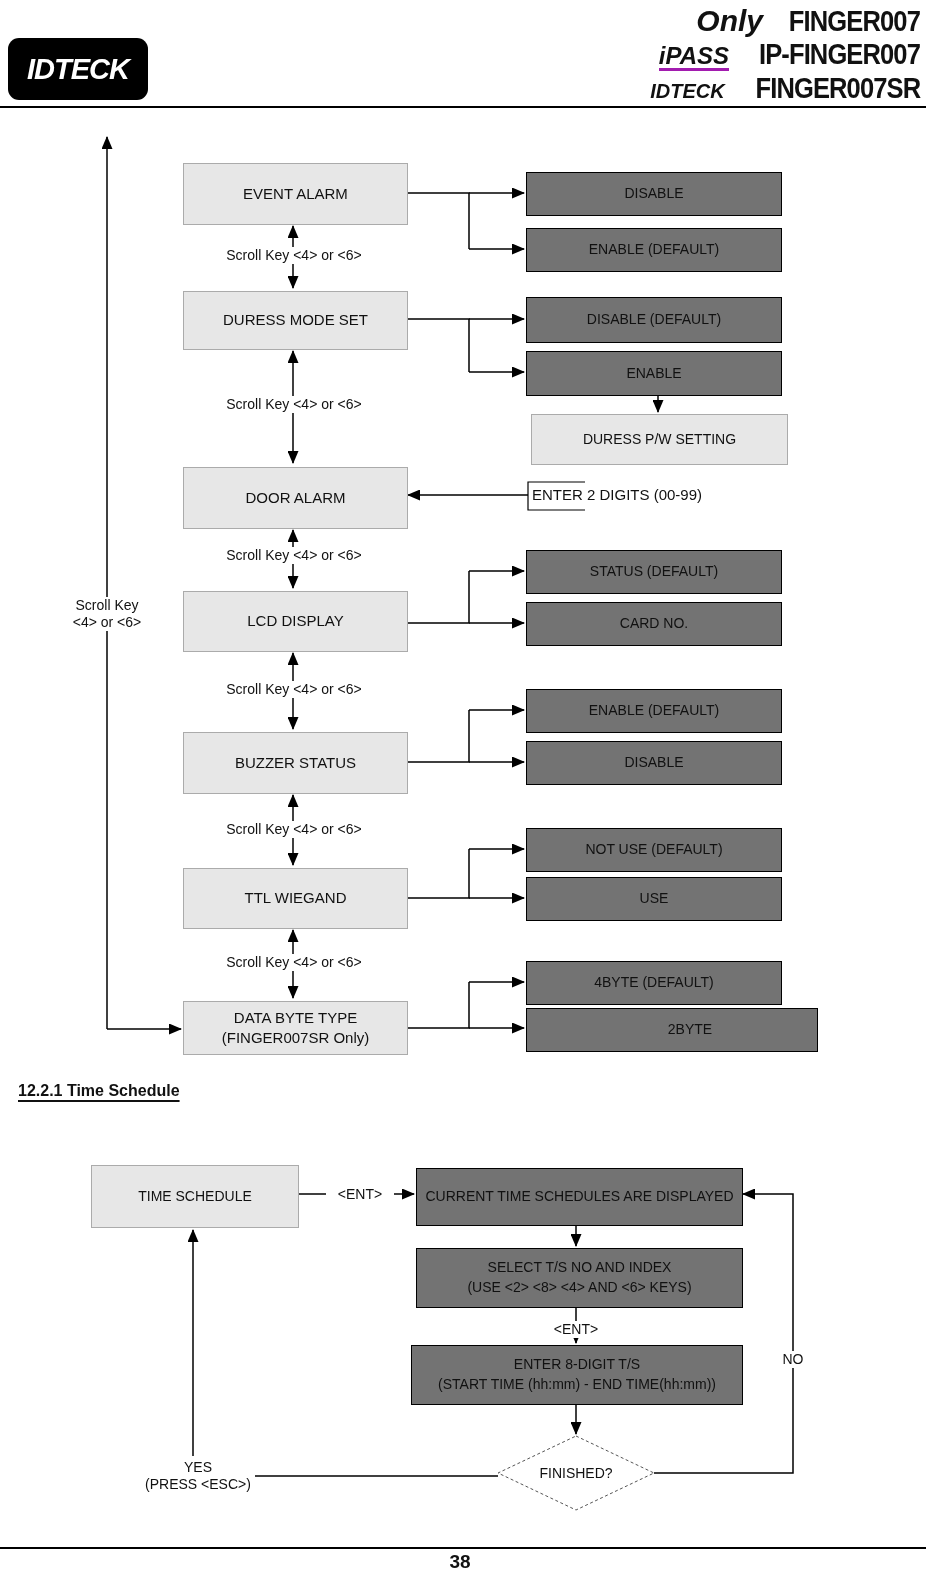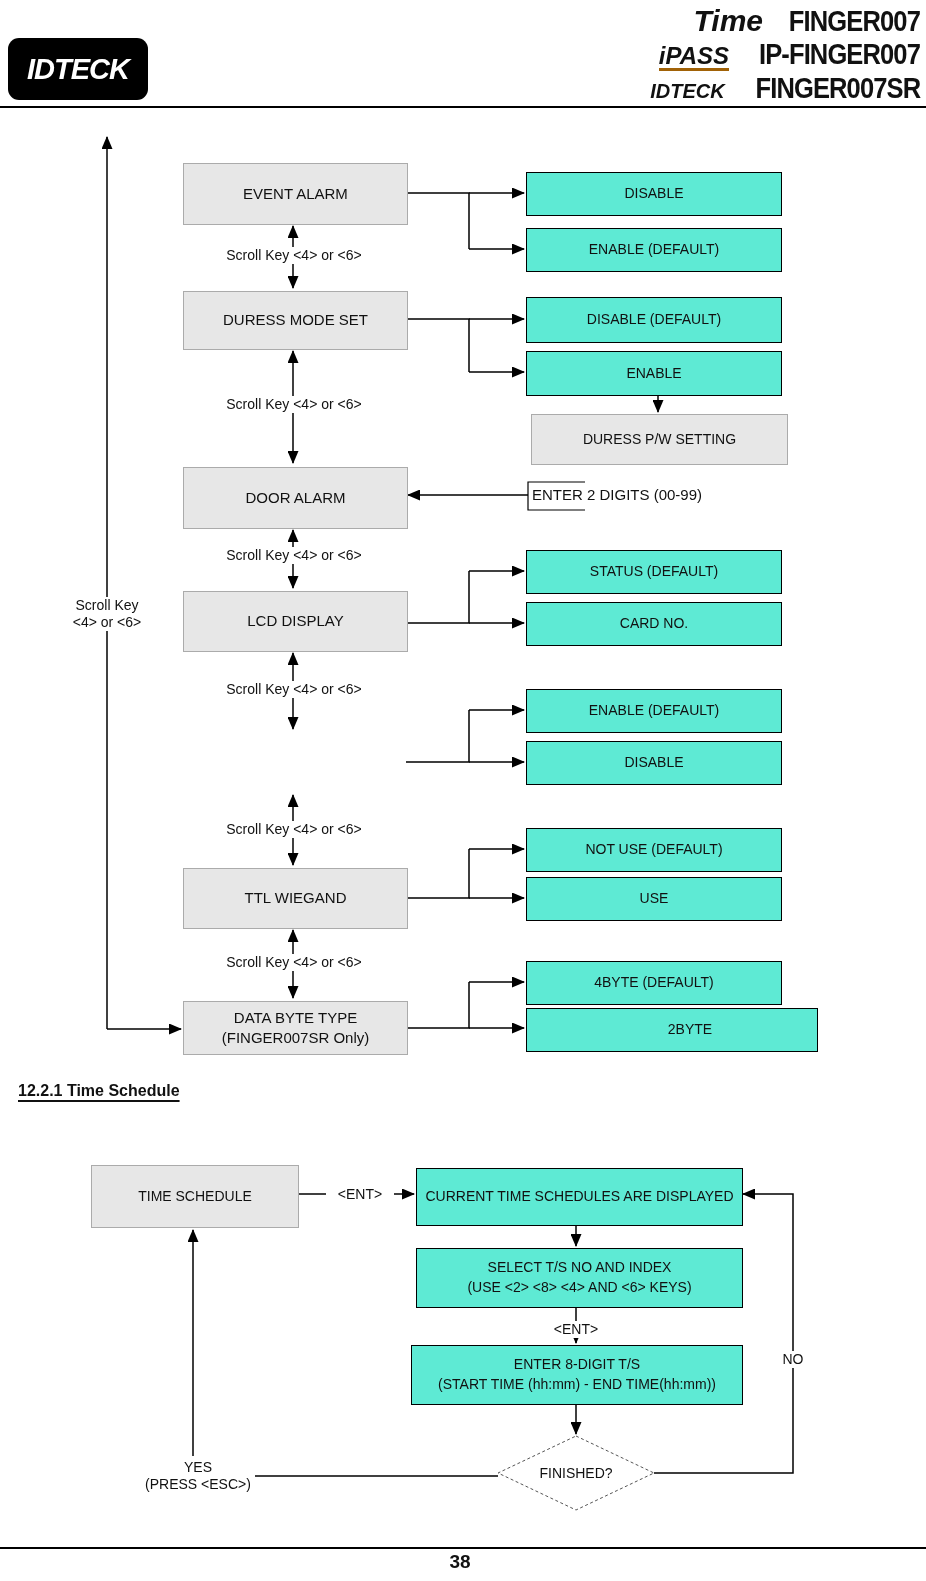--- a/index.html
+++ b/index.html
@@ -6,30 +6,30 @@
   #page{position:relative;width:926px;height:1581px;background:#fff;overflow:hidden;
         font-family:"Liberation Sans", sans-serif;color:var(--text,#111);}
   
   #logo{position:absolute;left:8px;top:38px;width:140px;height:62px;background:#000;border-radius:11px;
         color:#fff;display:flex;align-items:center;justify-content:center;
         font-style:italic;font-weight:900;font-size:29px;letter-spacing:-1px;}
   #products{position:absolute;right:6px;top:4px;display:flex;flex-direction:column;gap:1px;}
   .prod-row{display:flex;justify-content:flex-end;align-items:baseline;gap:8px;height:33px;}
   .brand{font-weight:bold;font-style:italic;white-space:nowrap;}
   .brand-star{font-size:30px;}
-  .brand-ipass{font-size:24px;border-bottom:3px solid #a16207;line-height:1;}
+  .brand-ipass{font-size:24px;border-bottom:3px solid #a21caf;line-height:1;}
   .brand-idteck{font-size:20px;}
   .model{font-weight:bold;font-size:29px;letter-spacing:-1px;display:inline-block;
          transform:scaleX(0.88);transform-origin:100% 50%;white-space:nowrap;}
   .hrule{position:absolute;left:0;width:926px;height:2px;background:#000;}
   
   .mbox{position:absolute;background:var(--menu-box-fill,#e7e7e7);border:1px solid var(--menu-box-border,#ababab);
         display:flex;flex-direction:column;align-items:center;justify-content:center;
         font-size:15px;line-height:1.35;}
-  .obox{position:absolute;background:#5eead4;border:1.5px solid var(--line,#000);
+  .obox{position:absolute;background:#737373;border:1.5px solid var(--line,#000);
         display:flex;flex-direction:column;align-items:center;justify-content:center;
         font-size:14px;text-align:left;line-height:1.4;}
   .lbl{position:absolute;background:#fff;text-align:center;font-size:14px;line-height:17px;}
   .note-text{position:absolute;font-size:15px;white-space:nowrap;}
   .heading{position:absolute;font-size:16px;font-weight:bold;text-decoration:underline;
            text-decoration-thickness:2px;text-underline-offset:4px;}
   .pagenum{position:absolute;font-weight:bold;font-size:19px;text-align:center;}
   
   #conn{position:absolute;left:0;top:0;}
   .cl{fill:none;stroke:var(--line,#000);stroke-width:1.5;}
@@ -39,21 +39,21 @@
 </style>
 </head>
 <body>
 
 <div id="page">
 
   <div id="logo">IDTECK</div>
 
   <div id="products">
     <div class="prod-row">
-      <span class="brand brand-star">Time</span>
+      <span class="brand brand-star">Only</span>
       <span class="model">FINGER007</span>
     </div>
     <div class="prod-row">
       <span class="brand brand-ipass">iPASS</span>
       <span class="model">IP-FINGER007</span>
     </div>
     <div class="prod-row">
       <span class="brand brand-idteck">IDTECK</span>
       <span class="model">FINGER007SR</span>
     </div>
@@ -113,20 +113,21 @@
     <polygon class="diamond" points="576,1436 654,1473 576,1510 498,1473"></polygon>
     <path class="cl" d="M498,1476 H255"></path>
     <path class="cl" d="M193,1456 V1230" marker-end="url(#ah)"></path>
     <path class="cl" d="M654,1473 H793 V1194 H743" marker-end="url(#ah)"></path>
   </svg>
 
   <div class="mbox" style="left:183px;top:163px;width:223px;height:60px;">EVENT ALARM</div>
   <div class="mbox" style="left:183px;top:291px;width:223px;height:57px;">DURESS MODE SET</div>
   <div class="mbox" style="left:183px;top:591px;width:223px;height:59px;">LCD DISPLAY</div>
   <div class="mbox" style="left:183px;top:467px;width:223px;height:60px;">DOOR ALARM</div>
+  <div class="mbox" style="left:183px;top:732px;width:223px;height:60px;">BUZZER STATUS</div>
   <div class="mbox" style="left:183px;top:868px;width:223px;height:59px;">TTL WIEGAND</div>
   <div class="mbox" style="left:183px;top:1001px;width:223px;height:52px;">
     <div>DATA BYTE TYPE</div>
     <div>(FINGER007SR Only)</div>
   </div>
 
   <div class="obox" style="left:526px;top:172px;width:254px;height:42px;">DISABLE</div>
   <div class="obox" style="left:526px;top:228px;width:254px;height:42px;">ENABLE (DEFAULT)</div>
   <div class="obox" style="left:526px;top:297px;width:254px;height:44px;">DISABLE (DEFAULT)</div>
   <div class="obox" style="left:526px;top:351px;width:254px;height:43px;">ENABLE</div>

